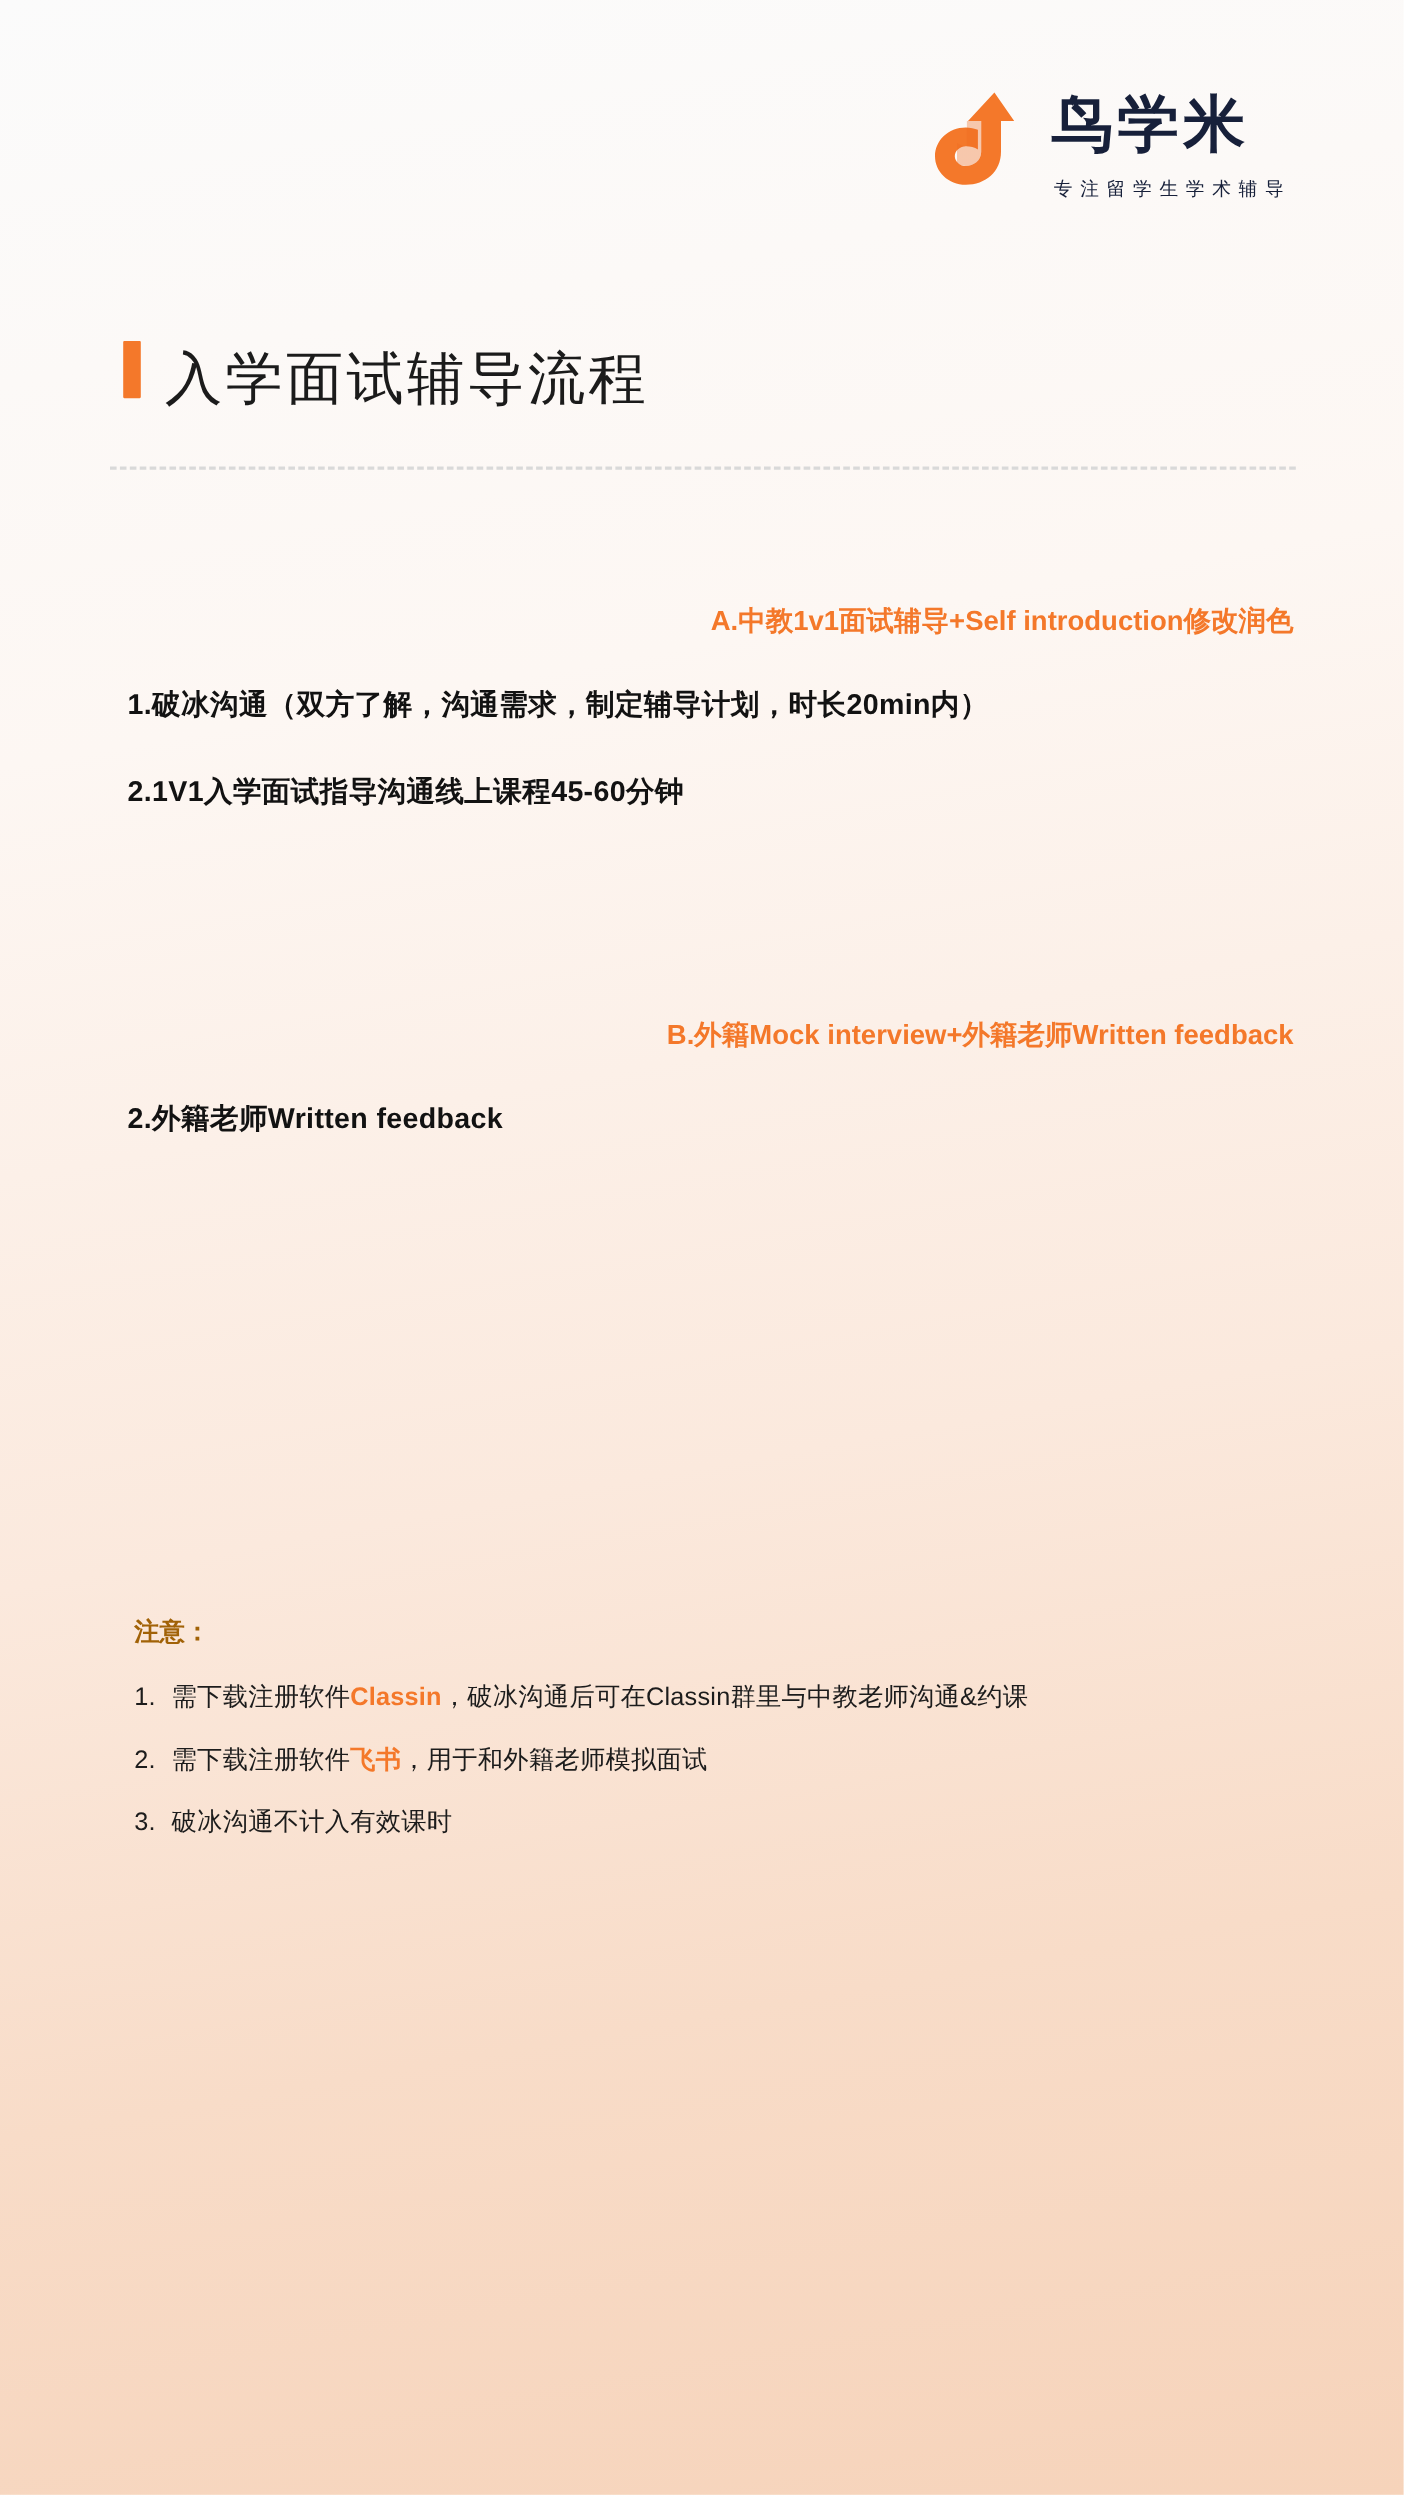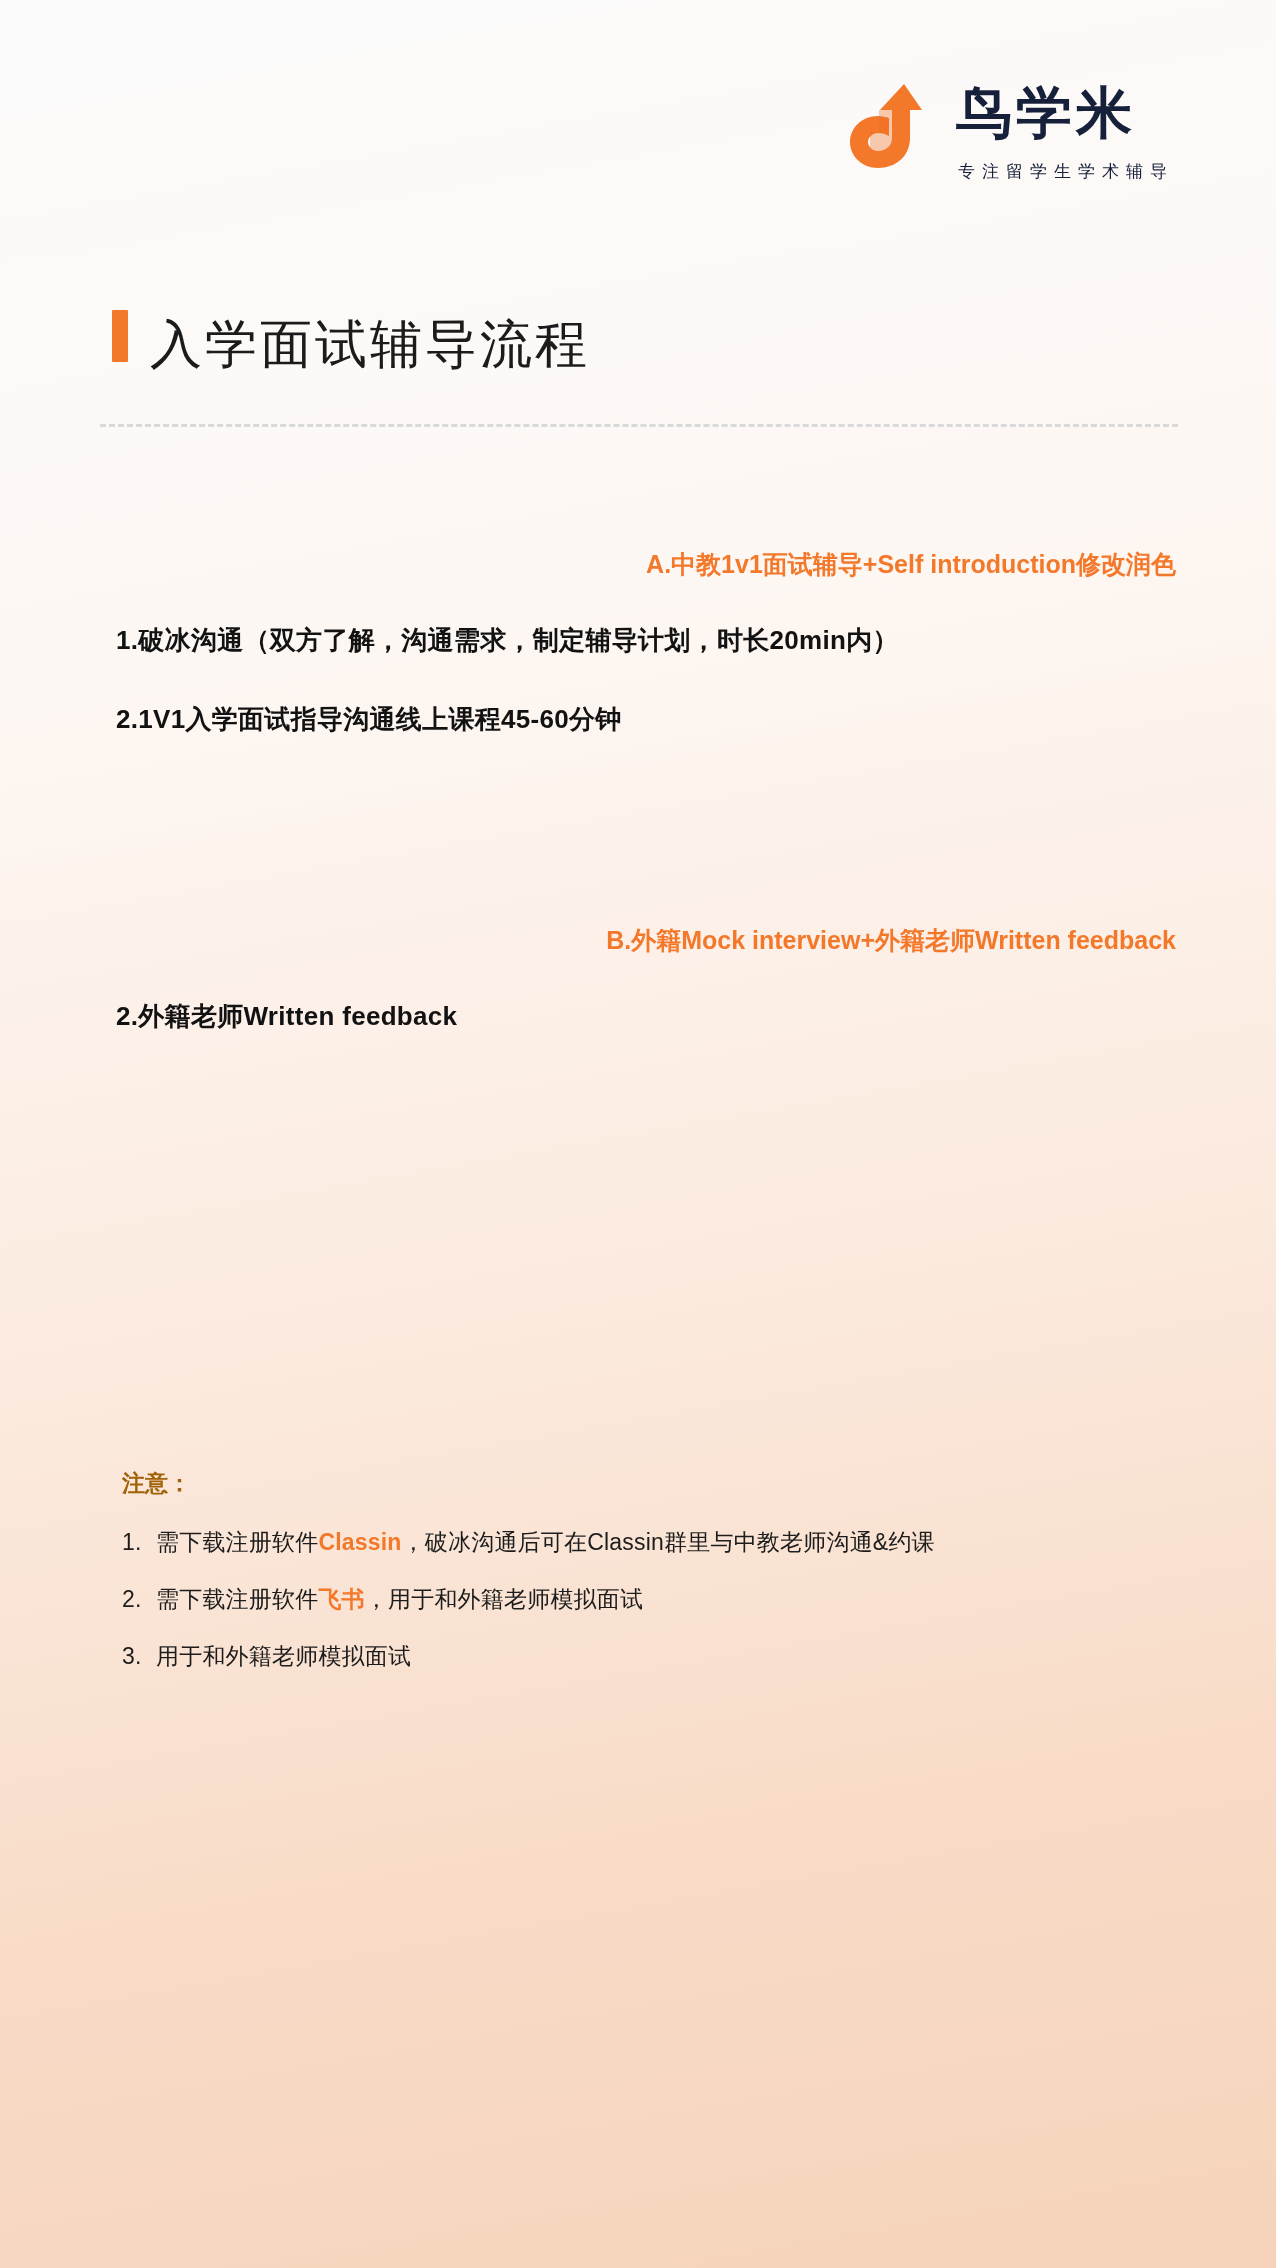--- a/index.html
+++ b/index.html
@@ -171,15 +171,15 @@
 
   <div class="note-item">
     <span class="note-num">1.</span><span>需下载注册软件</span><span class="hl">Classin</span><span>，破冰沟通后可在Classin群里与中教老师沟通&amp;约课</span>
   </div>
 
   <div class="note-item">
     <span class="note-num">2.</span><span>需下载注册软件</span><span class="hl">飞书</span><span>，用于和外籍老师模拟面试</span>
   </div>
 
   <div class="note-item">
-    <span class="note-num">3.</span><span>用于和外籍老师模拟面试</span><span class="hl"></span><span></span>
+    <span class="note-num">3.</span><span>破冰沟通不计入有效课时</span><span class="hl"></span><span></span>
   </div>
 </div>
 
 </body></html>

